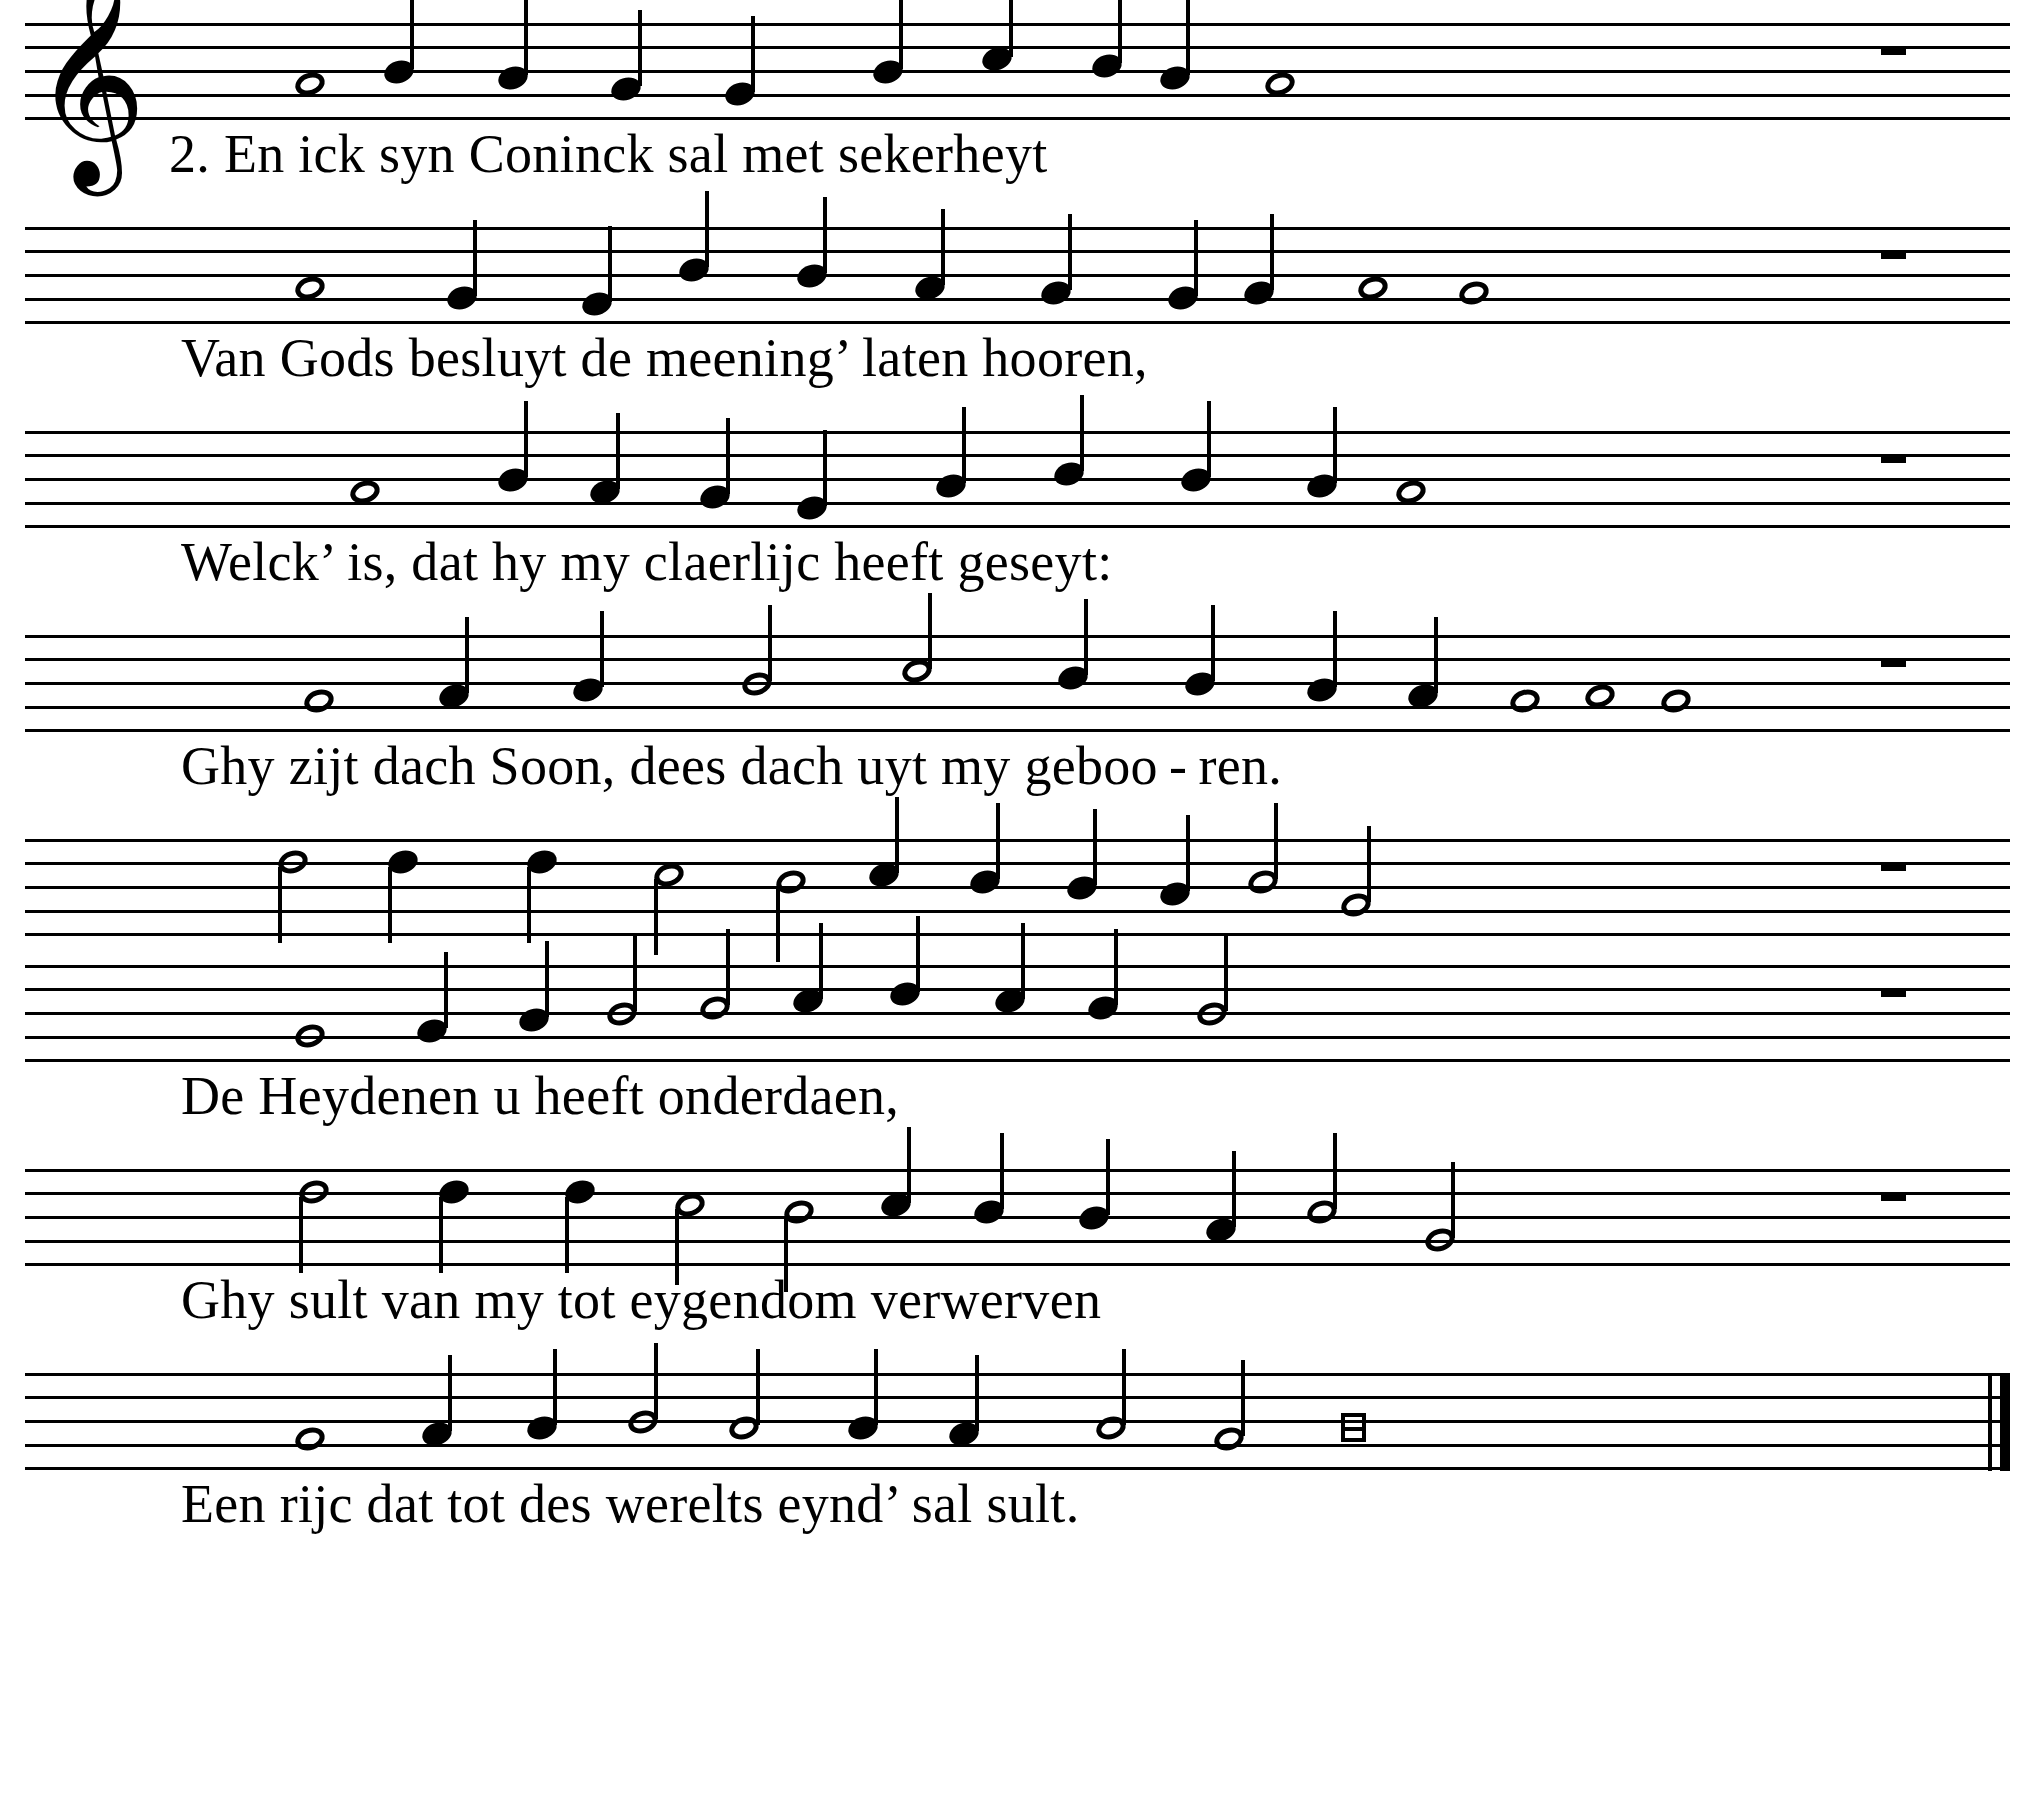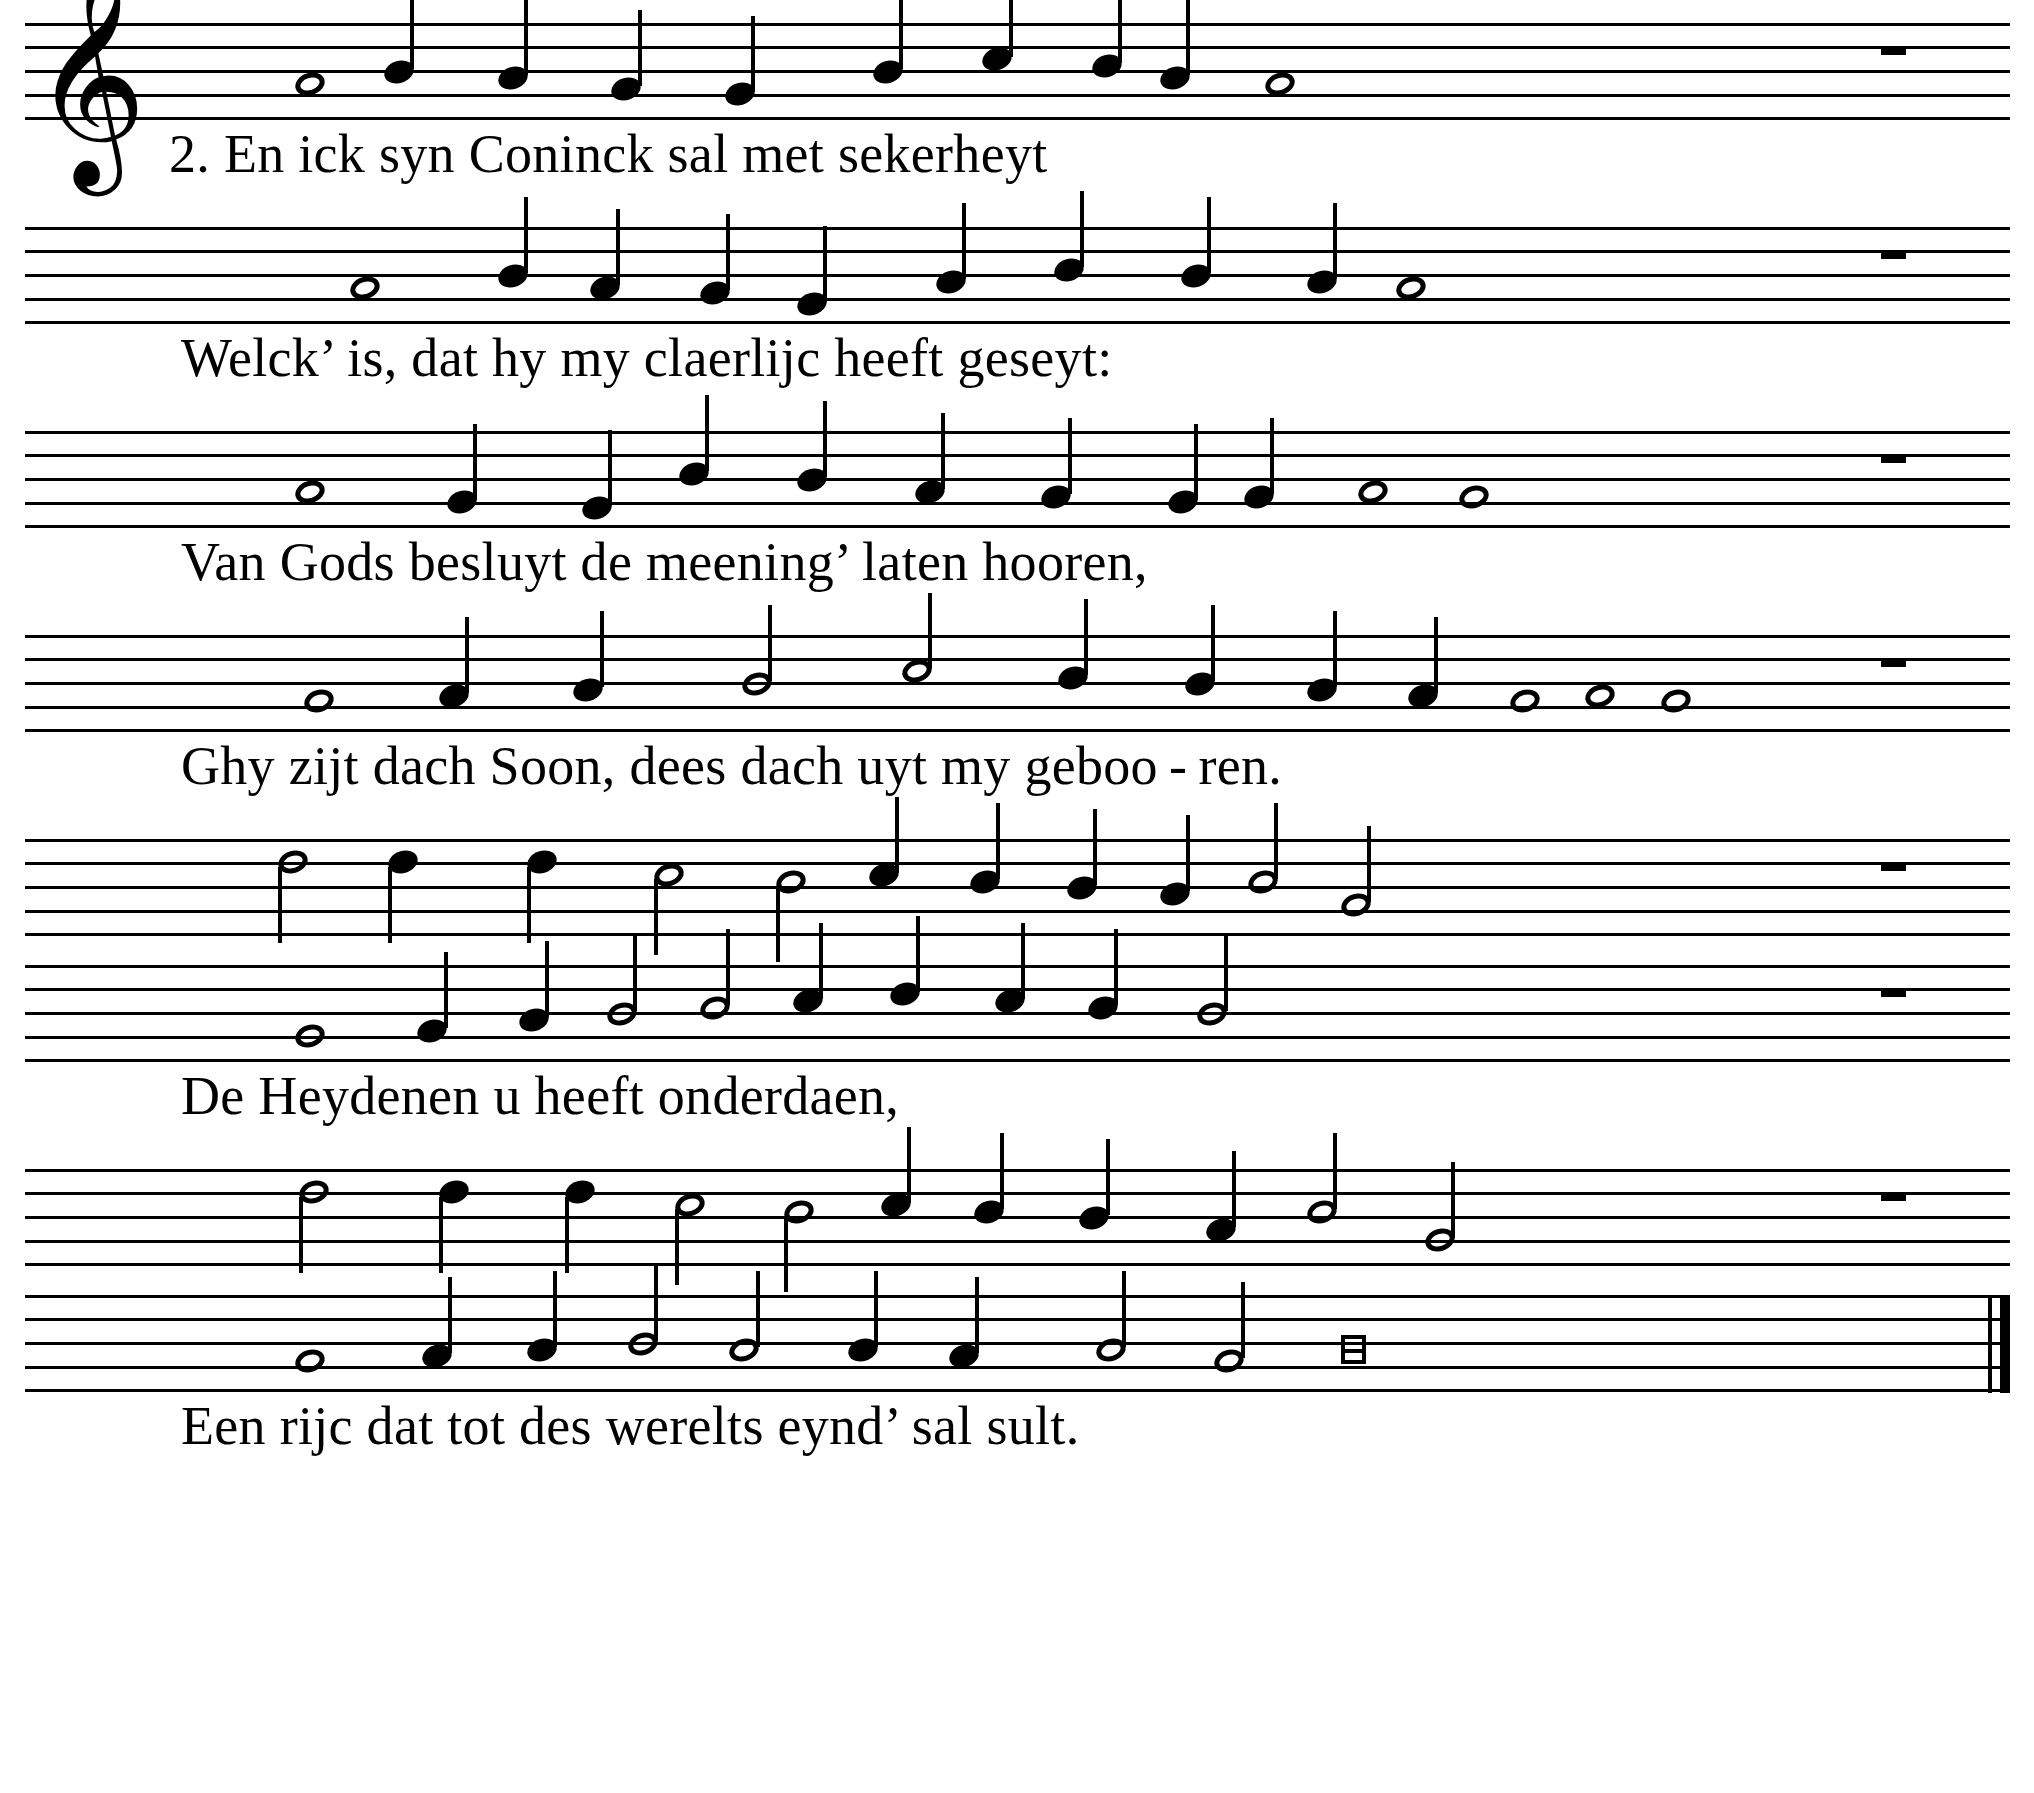--- a/index.html
+++ b/index.html
@@ -156,49 +156,20 @@
         </div>
         <div class="lyric first">2. En ick syn Coninck sal met sekerheyt</div>
       </div>
       <div class="system">
         <div class="staff">
           <div class="line l1"></div>
           <div class="line l2"></div>
           <div class="line l3"></div>
           <div class="line l4"></div>
           <div class="line l5"></div>
-          <div class="note open" style="left: 350px; top: 73px;"></div>
-          <div class="note filled" style="left: 498px; top: 61px;"></div>
-          <div class="stem" style="left: 524px; top: -6.7px; height: 76px;"></div>
-          <div class="note filled" style="left: 590px; top: 73px;"></div>
-          <div class="stem" style="left: 616px; top: 5px; height: 76px;"></div>
-          <div class="note filled" style="left: 700px; top: 78px;"></div>
-          <div class="stem" style="left: 726px; top: 10px; height: 76px;"></div>
-          <div class="note filled" style="left: 797px; top: 89px;"></div>
-          <div class="stem" style="left: 823px; top: 22px; height: 76px;"></div>
-          <div class="note filled" style="left: 936px; top: 67px;"></div>
-          <div class="stem" style="left: 962px; top: -0.8px; height: 76px;"></div>
-          <div class="note filled" style="left: 1054px; top: 55px;"></div>
-          <div class="stem" style="left: 1080px; top: -12.6px; height: 76px;"></div>
-          <div class="note filled" style="left: 1181px; top: 61px;"></div>
-          <div class="stem" style="left: 1207px; top: -6.7px; height: 76px;"></div>
-          <div class="note filled" style="left: 1307px; top: 67px;"></div>
-          <div class="stem" style="left: 1333px; top: -0.8px; height: 76px;"></div>
-          <div class="note open" style="left: 1396px; top: 73px;"></div>
-          <div class="rest" style="left: 1881px; top: 46px;"></div>
-        </div>
-        <div class="lyric">Welck’ is, dat hy my claerlijc heeft geseyt:</div>
-      </div>
-      <div class="system">
-        <div class="staff">
-          <div class="line l1"></div>
-          <div class="line l2"></div>
-          <div class="line l3"></div>
-          <div class="line l4"></div>
-          <div class="line l5"></div>
           <div class="note open" style="left: 295px; top: 73px;"></div>
           <div class="note filled" style="left: 447px; top: 83px;"></div>
           <div class="stem" style="left: 473px; top: 16px; height: 76px;"></div>
           <div class="note filled" style="left: 582px; top: 89px;"></div>
           <div class="stem" style="left: 608px; top: 22px; height: 76px;"></div>
           <div class="note filled" style="left: 679px; top: 55px;"></div>
           <div class="stem" style="left: 705px; top: -12.6px; height: 76px;"></div>
           <div class="note filled" style="left: 797px; top: 61px;"></div>
           <div class="stem" style="left: 823px; top: -6.7px; height: 76px;"></div>
           <div class="note filled" style="left: 915px; top: 73px;"></div>
@@ -207,20 +178,49 @@
           <div class="stem" style="left: 1068px; top: 10px; height: 76px;"></div>
           <div class="note filled" style="left: 1168px; top: 83px;"></div>
           <div class="stem" style="left: 1194px; top: 16px; height: 76px;"></div>
           <div class="note filled" style="left: 1244px; top: 78px;"></div>
           <div class="stem" style="left: 1270px; top: 10px; height: 76px;"></div>
           <div class="note open" style="left: 1358px; top: 73px;"></div>
           <div class="note open" style="left: 1459px; top: 78px;"></div>
           <div class="rest" style="left: 1881px; top: 46px;"></div>
         </div>
         <div class="lyric">Van Gods besluyt de meening’ laten hooren,</div>
+      </div>
+      <div class="system">
+        <div class="staff">
+          <div class="line l1"></div>
+          <div class="line l2"></div>
+          <div class="line l3"></div>
+          <div class="line l4"></div>
+          <div class="line l5"></div>
+          <div class="note open" style="left: 350px; top: 73px;"></div>
+          <div class="note filled" style="left: 498px; top: 61px;"></div>
+          <div class="stem" style="left: 524px; top: -6.7px; height: 76px;"></div>
+          <div class="note filled" style="left: 590px; top: 73px;"></div>
+          <div class="stem" style="left: 616px; top: 5px; height: 76px;"></div>
+          <div class="note filled" style="left: 700px; top: 78px;"></div>
+          <div class="stem" style="left: 726px; top: 10px; height: 76px;"></div>
+          <div class="note filled" style="left: 797px; top: 89px;"></div>
+          <div class="stem" style="left: 823px; top: 22px; height: 76px;"></div>
+          <div class="note filled" style="left: 936px; top: 67px;"></div>
+          <div class="stem" style="left: 962px; top: -0.8px; height: 76px;"></div>
+          <div class="note filled" style="left: 1054px; top: 55px;"></div>
+          <div class="stem" style="left: 1080px; top: -12.6px; height: 76px;"></div>
+          <div class="note filled" style="left: 1181px; top: 61px;"></div>
+          <div class="stem" style="left: 1207px; top: -6.7px; height: 76px;"></div>
+          <div class="note filled" style="left: 1307px; top: 67px;"></div>
+          <div class="stem" style="left: 1333px; top: -0.8px; height: 76px;"></div>
+          <div class="note open" style="left: 1396px; top: 73px;"></div>
+          <div class="rest" style="left: 1881px; top: 46px;"></div>
+        </div>
+        <div class="lyric">Welck’ is, dat hy my claerlijc heeft geseyt:</div>
       </div>
       <div class="system">
         <div class="staff">
           <div class="line l1"></div>
           <div class="line l2"></div>
           <div class="line l3"></div>
           <div class="line l4"></div>
           <div class="line l5"></div>
           <div class="note open" style="left: 304px; top: 78px;"></div>
           <div class="note filled" style="left: 439px; top: 73px;"></div>
@@ -332,20 +332,21 @@
           <div class="note filled" style="left: 1079px; top: 61px;"></div>
           <div class="stem" style="left: 1106px; top: -6.7px; height: 76px;"></div>
           <div class="note filled" style="left: 1206px; top: 73px;"></div>
           <div class="stem" style="left: 1232px; top: 5px; height: 76px;"></div>
           <div class="note open" style="left: 1307px; top: 55px;"></div>
           <div class="stem" style="left: 1333px; top: -12.6px; height: 76px;"></div>
           <div class="note open" style="left: 1425px; top: 83px;"></div>
           <div class="stem" style="left: 1451px; top: 16px; height: 76px;"></div>
           <div class="rest" style="left: 1881px; top: 46px;"></div>
         </div>
+        <div class="lyric">Ghy sult van my tot eygendom verwerven</div>
       </div>
       <div class="system">
         <div class="staff">
           <div class="line l1"></div>
           <div class="line l2"></div>
           <div class="line l3"></div>
           <div class="line l4"></div>
           <div class="line l5"></div>
           <div class="note open" style="left: 295px; top: 78px;"></div>
           <div class="note filled" style="left: 422px; top: 73px;"></div>

